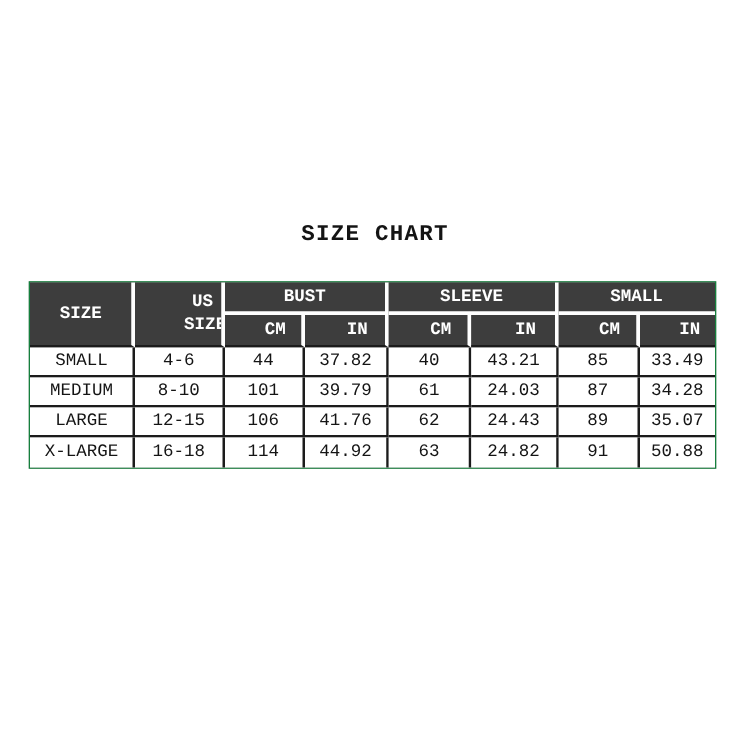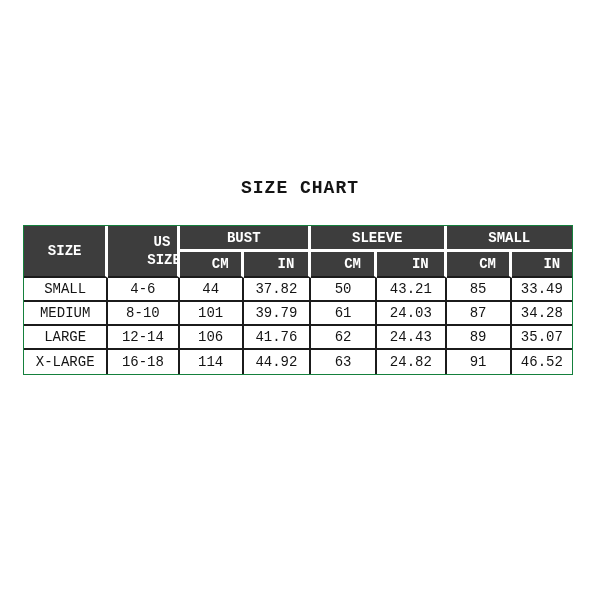--- a/index.html
+++ b/index.html
@@ -103,51 +103,51 @@
         <th class="sub">CM</th>
         <th class="sub">IN</th>
       </tr>
     </thead>
     <tbody>
       <tr>
         <td>SMALL</td>
         <td>4-6</td>
         <td>44</td>
         <td>37.82</td>
-        <td>50</td>
+        <td>40</td>
         <td>43.21</td>
         <td>85</td>
         <td>33.49</td>
       </tr>
       <tr>
         <td>MEDIUM</td>
         <td>8-10</td>
         <td>101</td>
         <td>39.79</td>
         <td>61</td>
         <td>24.03</td>
         <td>87</td>
         <td>34.28</td>
       </tr>
       <tr>
         <td>LARGE</td>
-        <td>12-14</td>
+        <td>12-15</td>
         <td>106</td>
         <td>41.76</td>
         <td>62</td>
         <td>24.43</td>
         <td>89</td>
         <td>35.07</td>
       </tr>
       <tr>
         <td>X-LARGE</td>
         <td>16-18</td>
         <td>114</td>
         <td>44.92</td>
         <td>63</td>
         <td>24.82</td>
         <td>91</td>
-        <td>46.52</td>
+        <td>50.88</td>
       </tr>
     </tbody>
   </table>
 
 </div>
 
 </body></html>

